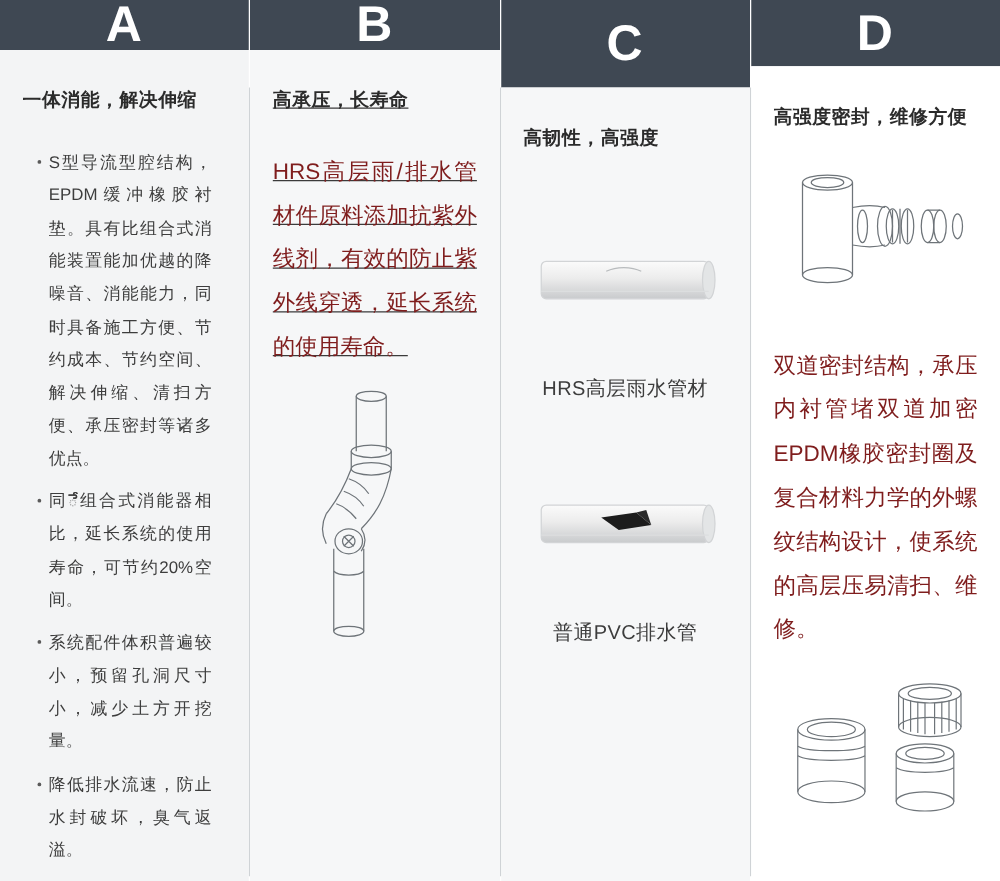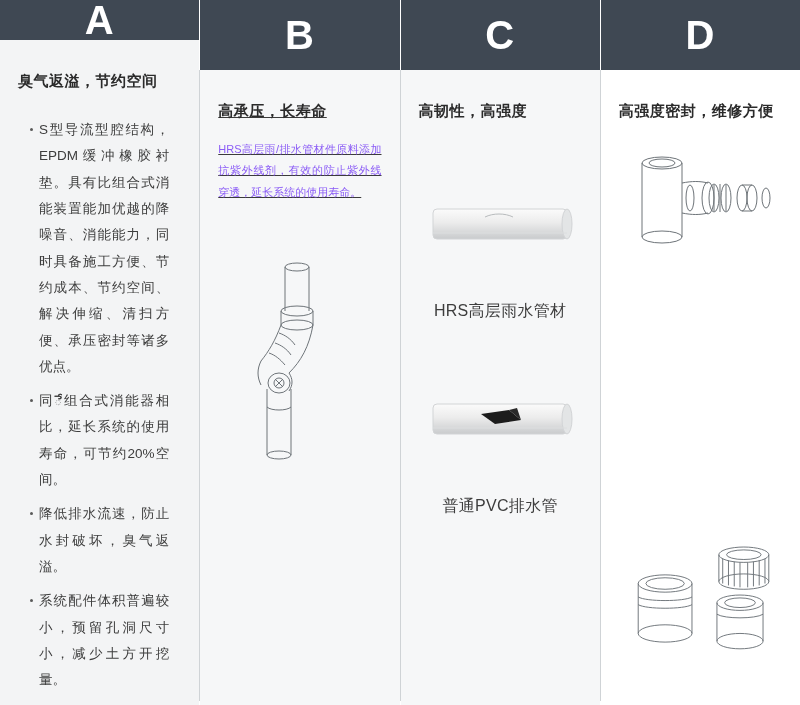--- a/index.html
+++ b/index.html
@@ -68,24 +68,24 @@
 
   .heading {
     font-size: 15px;
     font-weight: bold;
     color: #2b2b2b;
     line-height: 1.4;
     margin: 0 0 14px 0;
     letter-spacing: 0.5px;
   }
   .para {
-    font-size: 11px;
+    font-size: 18px;
     line-height: 1.95;
-    color: #8b5cf6;
-    margin: 4px 0 10px 0;
+    color: #7f1d1d;
+    margin: 15px 0 10px 0;
     text-align: justify;
   }
   ul.bullets {
     list-style: none;
     margin: 12px;
     padding: 0;
   }
   ul.bullets li {
     position: relative;
     font-size: 13.5px;
@@ -123,26 +123,26 @@
 </head>
 <body>
 
 <div class="page">
 
   <div class="column col-a">
     <div class="letter-band">
       <span class="letter">A</span>
     </div>
     <div class="body-panel">
-      <div class="heading">臭气返溢，节约空间</div>
+      <div class="heading">一体消能，解决伸缩</div>
       <ul class="bullets">
         <li>S型导流型腔结构，EPDM缓冲橡胶衬垫。具有比组合式消能装置能加优越的降噪音、消能能力，同时具备施工方便、节约成本、节约空间、解决伸缩、清扫方便、承压密封等诸多优点。</li>
         <li>同ేే组合式消能器相比，延长系统的使用寿命，可节约20%空间。</li>
+        <li>系统配件体积普遍较小，预留孔洞尺寸小，减少土方开挖量。</li>
         <li>降低排水流速，防止水封破坏，臭气返溢。</li>
-        <li>系统配件体积普遍较小，预留孔洞尺寸小，减少土方开挖量。</li>
       </ul>
       <div class="spacer"></div>
       <div class="figure">
         <svg width="175" height="120" viewBox="0 0 175 120" fill="none" stroke="#6e7479" stroke-width="1">
 
           <g>
             <ellipse cx="28" cy="16" rx="13" ry="4"></ellipse>
             <ellipse cx="28" cy="23" rx="15" ry="4.5"></ellipse>
             <ellipse cx="28" cy="30" rx="15" ry="4.5"></ellipse>
             <ellipse cx="28" cy="37" rx="15" ry="4.5"></ellipse>
@@ -299,20 +299,21 @@
 
           <ellipse cx="122" cy="57" rx="5" ry="13"></ellipse>
           <ellipse cx="132" cy="57" rx="5" ry="13"></ellipse>
           <path d="M122 44 L132 44 M122 70 L132 70"></path>
           <ellipse cx="146" cy="57" rx="4" ry="10"></ellipse>
 
           <ellipse cx="70" cy="57" rx="4" ry="13"></ellipse>
         </svg>
       </div>
 
+      <p class="para">双道密封结构，承压内衬管堵双道加密EPDM橡胶密封圈及复合材料力学的外螺纹结构设计，使系统的高层压易清扫、维修。</p>
 
       <div class="spacer"></div>
 
       <div class="figure" style="margin-bottom:34px;">
         <svg width="170" height="130" viewBox="0 0 170 130" fill="none" stroke="#6e7479" stroke-width="1">
 
           <g>
             <ellipse cx="48" cy="52" rx="28" ry="9"></ellipse>
             <path d="M20 52 L20 104 M76 52 L76 104"></path>
             <ellipse cx="48" cy="104" rx="28" ry="9"></ellipse>

